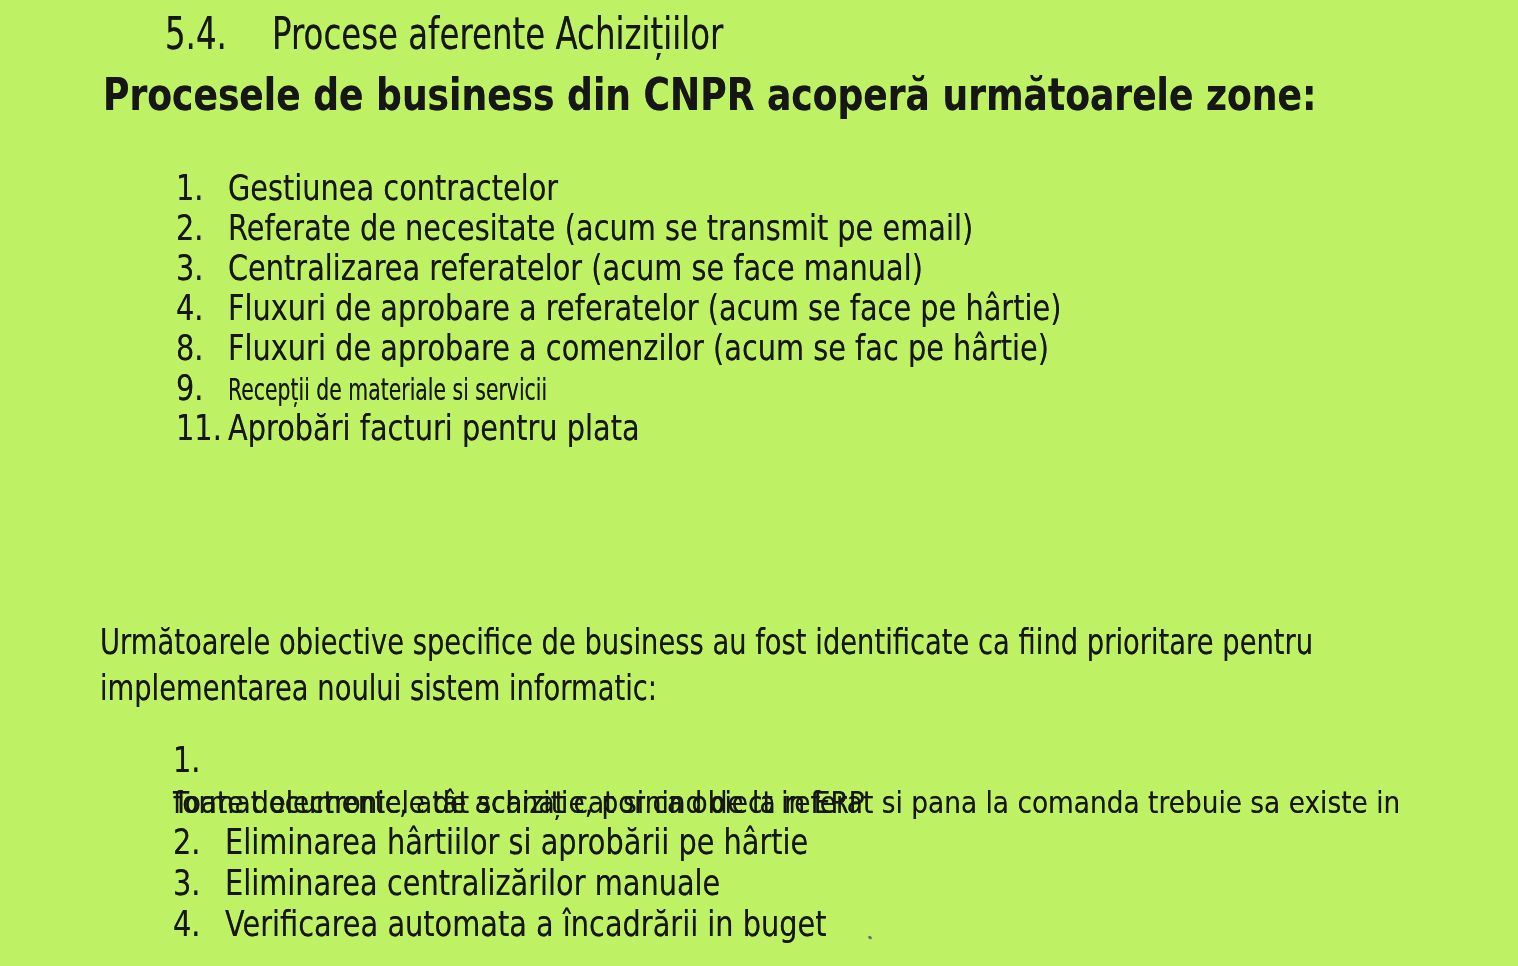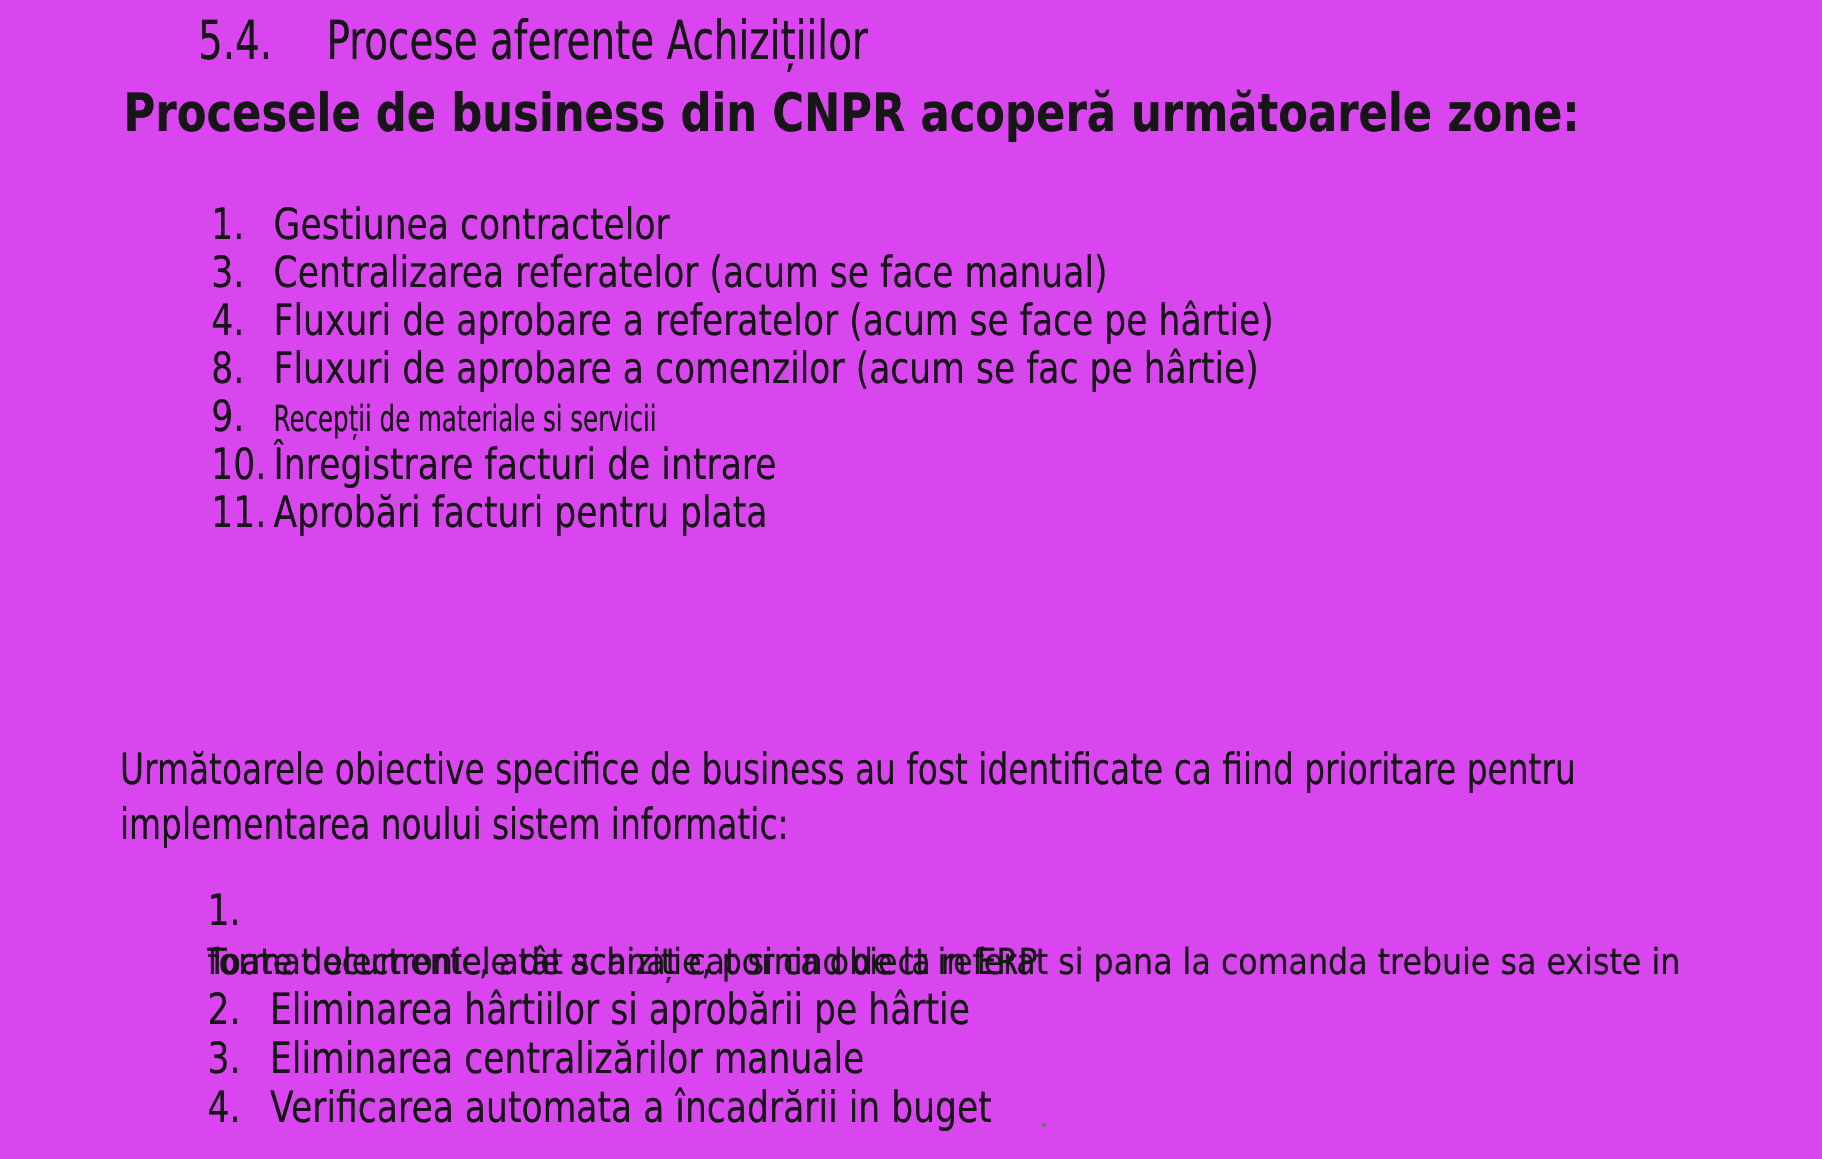--- a/index.html
+++ b/index.html
@@ -1,20 +1,20 @@
 <!DOCTYPE html>
 <html lang="ro"><head>
 <meta charset="utf-8">
 <title>Document</title>
 <style>
   html,body{margin:0;padding:0;background:#ffffff;}
   #page{
     position:relative;
     width:1518px;height:966px;
-    background:#d946ef;
+    background:#bef264;
     overflow:hidden;
     font-family:"DejaVu Sans","Liberation Sans",sans-serif;
     color:#161616;
   }
   .ink{ text-shadow:0 0 0.6px rgba(10,10,10,.55); }
   
   .t{ display:inline-block; white-space:nowrap; transform:scaleX(.80); transform-origin:0 50%; }
   .t76{ transform:scaleX(.76); }
   .t72{ transform:scaleX(.72); }
   .cond-a{ font-size:30px; transform:scaleX(.68); }
@@ -47,25 +47,25 @@
   <div id="heading" class="ink">
     <span class="hnum"><span class="t">5.4.</span></span><span class="t t72">Procese aferente Achizițiilor</span>
   </div>
 
   <div id="p1" class="ink">
     <span class="t" style="transform:scaleX(.82)">Procesele de business din CNPR acoperă următoarele zone:</span>
   </div>
 
   <ol id="list1" class="numlist ink">
     <li class="row"><span class="num"><span class="t">1.</span></span><span class="t">Gestiunea contractelor</span></li>
+    <li class="row"><span class="num"><span class="t">2.</span></span><span class="t">Referate de necesitate (acum se transmit pe email)</span></li>
     <li class="row"><span class="num"><span class="t">3.</span></span><span class="t">Centralizarea referatelor (acum se face manual)</span></li>
     <li class="row"><span class="num"><span class="t">4.</span></span><span class="t">Fluxuri de aprobare a referatelor (acum se face pe hârtie)</span></li>
     <li class="row"><span class="num"><span class="t">8.</span></span><span class="t">Fluxuri de aprobare a comenzilor (acum se fac pe hârtie)</span></li>
     <li class="row"><span class="num"><span class="t">9.</span></span><span class="t cond-a">Recepții de materiale si servicii</span></li>
-    <li class="row"><span class="num"><span class="t">10.</span></span><span class="t">Înregistrare facturi de intrare</span></li>
     <li class="row"><span class="num"><span class="t">11.</span></span><span class="t">Aprobări facturi pentru plata</span></li>
   </ol>
 
   <div id="p2" class="ink">
     <div><span class="t t76">Următoarele obiective specifice de business au fost identificate ca fiind prioritare pentru</span></div>
     <div><span class="t t76">implementarea noului sistem informatic:</span></div>
   </div>
 
   <ol id="list2" class="numlist ink">
     <li>

